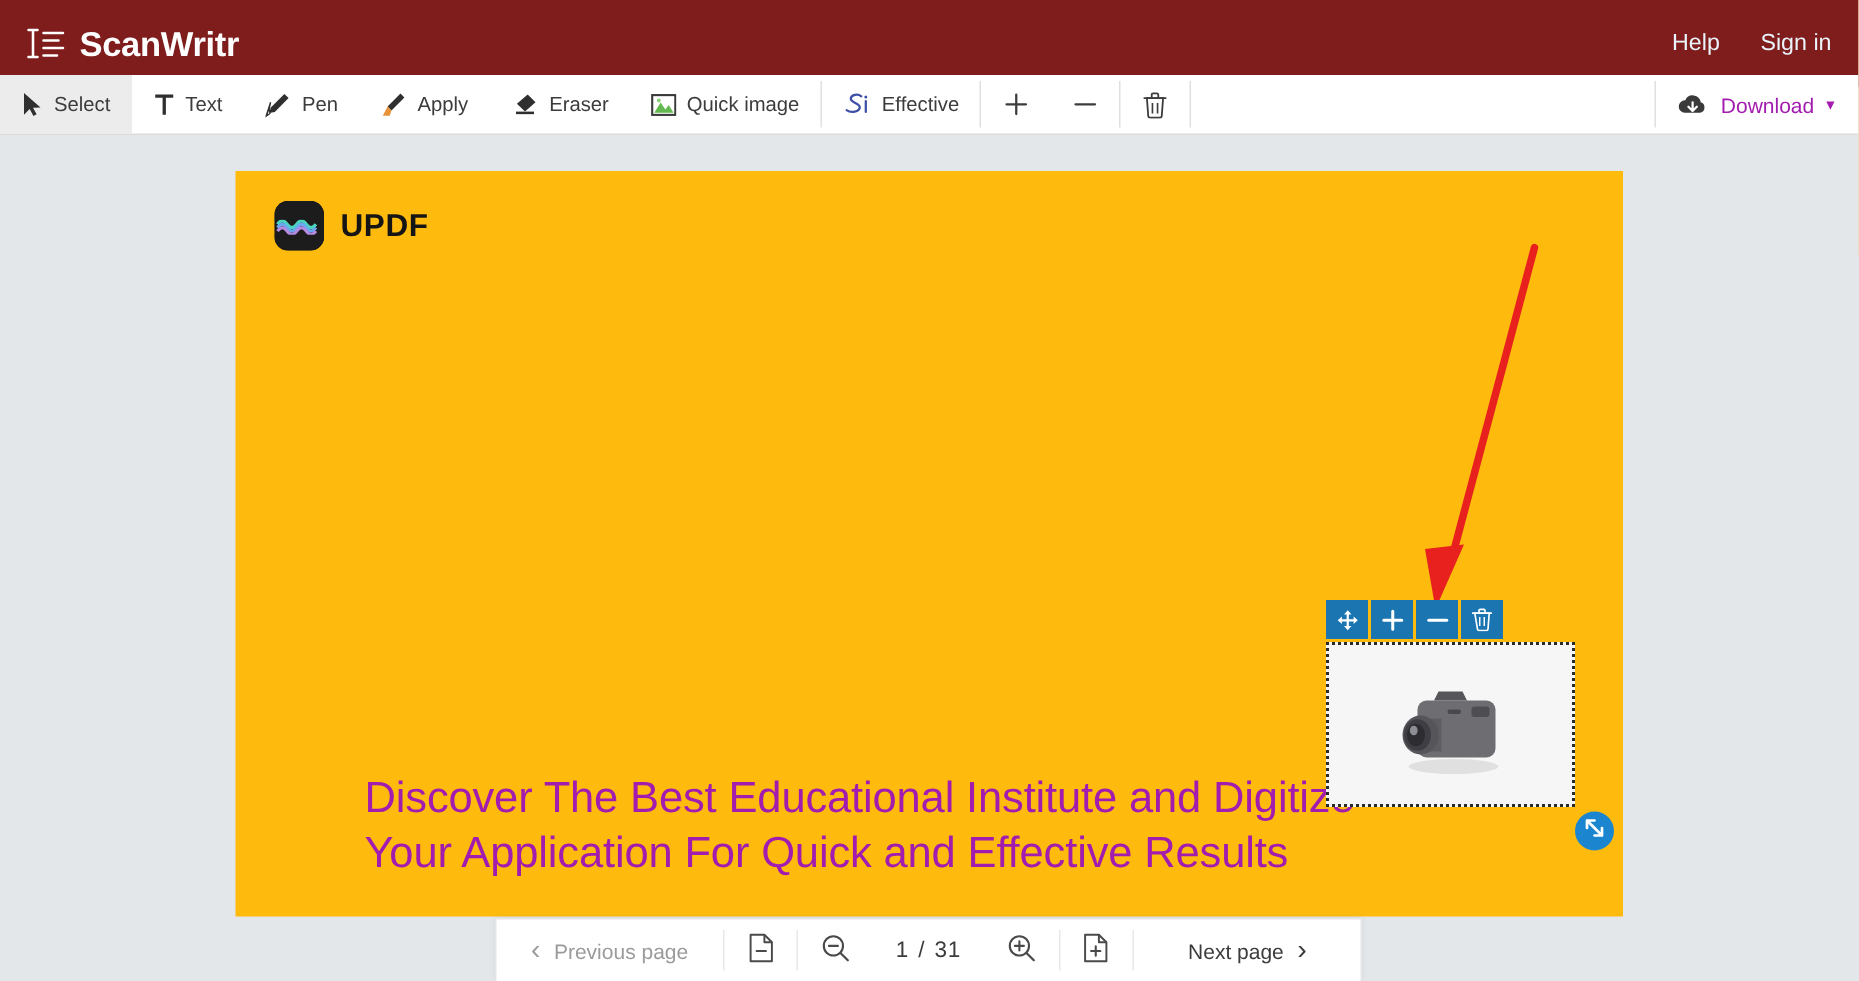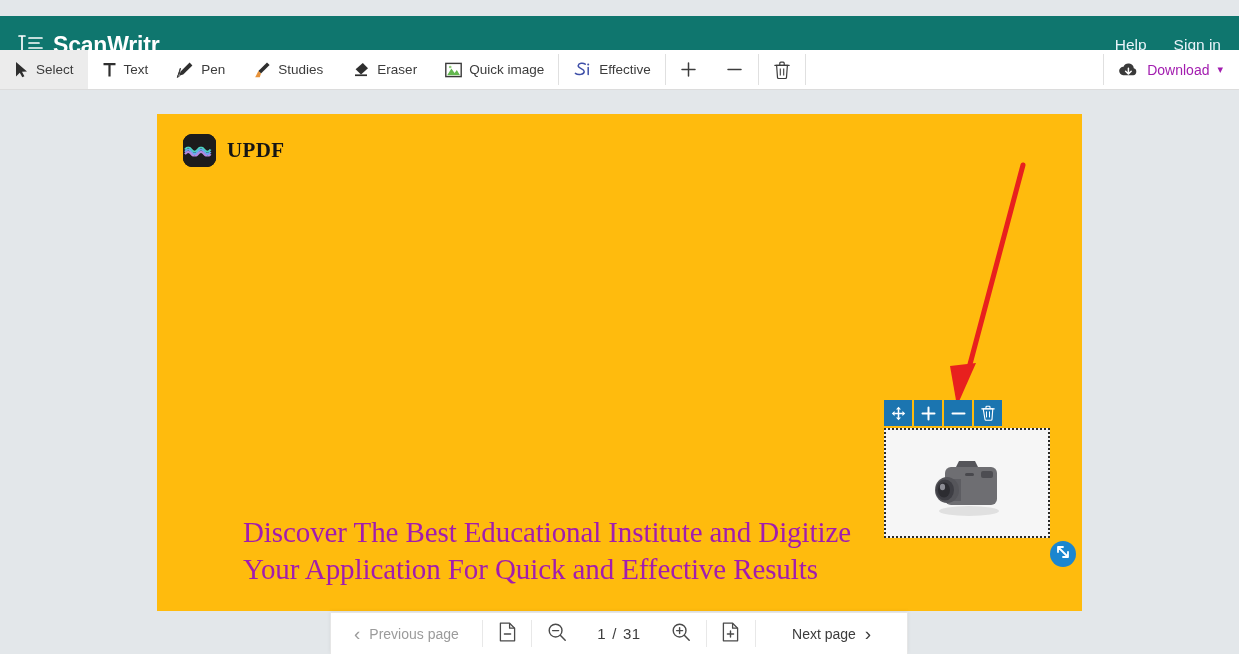--- a/index.html
+++ b/index.html
@@ -10,22 +10,22 @@
     font-family: "Liberation Sans", sans-serif;
     background: #e3e7ea;
   }
 
   
   #app { position: relative; width: 1239px; height: 654px; }
 
   #header {
     position: absolute; left: 0; top: 0;
     width: 1239px; height: 58px;
-    background: #0f766e;
-    display: flex; align-items: center; margin-top: 16px;
+    background: #7f1d1d;
+    display: flex; align-items: center;
   }
   #brand {
     display: flex; align-items: center;
     margin-left: 14px; gap: 9px;
     cursor: pointer;
   }
   #brand-icon { width: 30px; height: 26px; display: block; }
   #brand-name {
     color: #ffffff;
     font-size: 23px;
@@ -81,21 +81,20 @@
     position: absolute; left: 0; top: 91px;
     width: 1239px; height: 563px;
     background: #e3e7ea;
     overflow: hidden;
   }
   #page {
     position: absolute; left: 157px; top: 23px;
     width: 925px; height: 497px;
     background: #ffbb0d;
     overflow: hidden;
-    font-family: Liberation Serif, serif;
   }
 
   
   #doc-brand {
     position: absolute; left: 26px; top: 20px;
     display: flex; align-items: center; gap: 11px;
   }
   #updf-mark {
     width: 33px; height: 33px;
     background: #1c1c1c; border-radius: 9px;
@@ -251,21 +250,21 @@
       <span>Pen</span>
     </div>
 
     <div class="tool">
       <span class="tool-ico">
         <svg width="18" height="18" viewBox="0 0 18 18">
           <path d="M14 1.4 l2.6 2.6 -8.6 8.6 -2.6 -2.6 Z" fill="#2f2f2f"></path>
           <path d="M5.4 10 l2.6 2.6 -1.2 3.6 -4.6 0 Z" fill="#e8933a"></path>
         </svg>
       </span>
-      <span>Studies</span>
+      <span>Apply</span>
     </div>
 
     <div class="tool">
       <span class="tool-ico">
         <svg width="19" height="17" viewBox="0 0 19 17">
           <path d="M11.8 2 L17 7.2 L10 13.4 L4.6 8.2 Z" fill="#2f2f2f"></path>
           <rect x="4" y="13.4" width="12" height="1.7" fill="#2f2f2f"></rect>
         </svg>
       </span>
       <span>Eraser</span>

